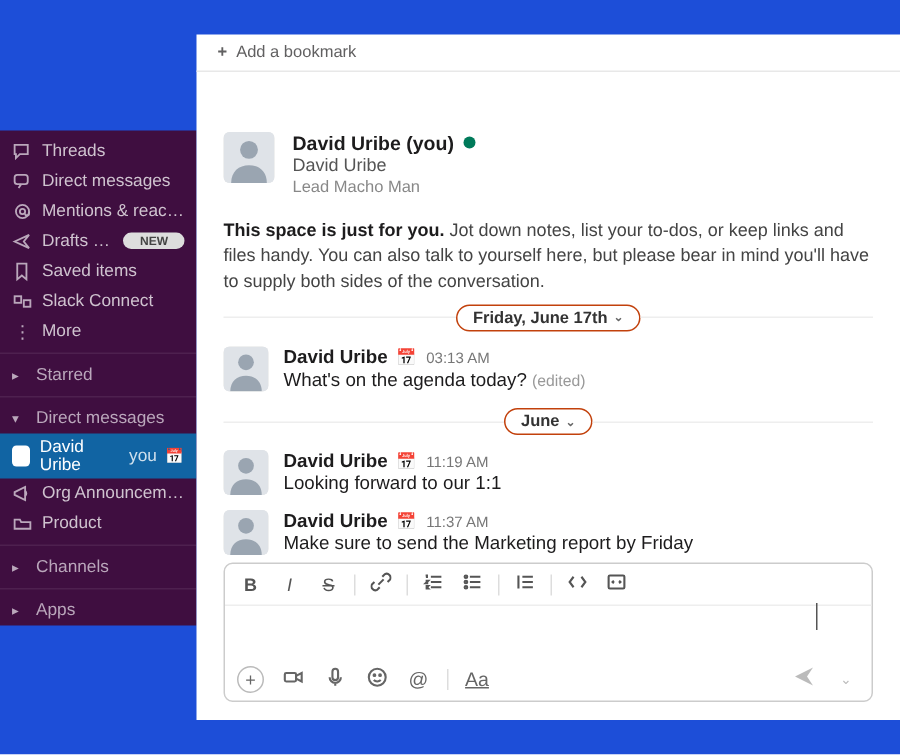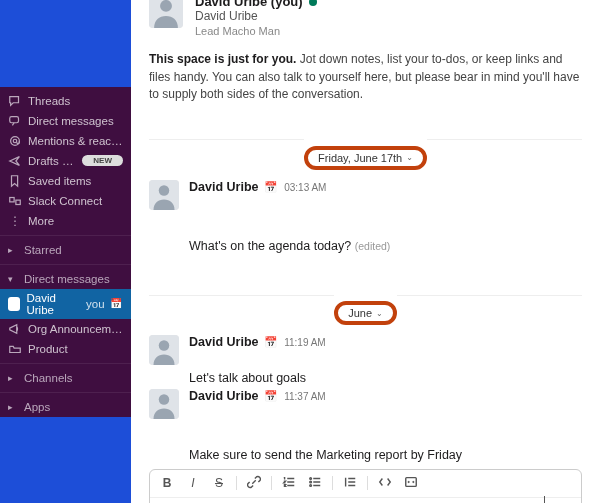--- a/index.html
+++ b/index.html
@@ -35,31 +35,31 @@
   .pname { font-weight:800; font-size:13px; display:flex; align-items:center; gap:6px; }
   .presence { width:8px; height:8px; background:#007a5a; border-radius:50%; display:inline-block; }
   .psub { font-size:12px; color:#555; }
   .ptitle { font-size:11px; color:#888; margin-top:2px;}
 
   .intro { font-size:12px; line-height:1.45; color:#444; margin: 6px 0 0; }
   .intro b { color:#1d1c1d; font-weight:700; }
 
   .date-divider { display:flex; align-items:center; margin: 6px 0; }
   .date-divider::before, .date-divider::after { content:""; flex:1; height:1px; background:#eee; }
-  .date-pill { border:4px solid #c2410c; border-radius:14px; padding:2px 10px; font-size:11px; font-weight:400; color:#333; display:flex; gap:4px; align-items:center; cursor:pointer; background:#fff;margin-top:36px; }
+  .date-pill { border:1px solid #c2410c; border-radius:14px; padding:2px 10px; font-size:11px; font-weight:700; color:#333; display:flex; gap:4px; align-items:center; cursor:pointer; background:#fff; }
   .chev { font-size:8px; color:#666; }
 
   .msg { display:flex; gap:10px; padding:4px 0; }
   .avatar-sm { width:30px; height:30px; border-radius:4px; background:#e6e6e6; flex-shrink:0; overflow:hidden; }
   .msg-body { flex:1; min-width:0; }
   .msg-head { display:flex; gap:6px; align-items:baseline; }
   .msg-name { font-weight:800; font-size:12.5px; }
   .cal-emoji { font-size:11px; }
   .msg-time { font-size:10px; color:#777; }
-  .msg-text { font-size:12.5px; line-height:1.4;margin-top:44px; }
+  .msg-text { font-size:12.5px; line-height:1.4; }
   .edited { color:#999; font-size:10.5px; }
   .cont { padding-left:40px; margin-top:2px; font-size:12.5px; }
 
   
   .composer-wrap { padding: 0 18px 12px; }
   .composer { border:1px solid #ccc; border-radius:6px; background:#fff; }
   .toolbar-row { display:flex; gap:8px; padding:5px 8px; border-bottom:1px solid #eee; align-items:center; }
   .tbtn { color:#555; font-size:12px; width:18px; text-align:center; cursor:pointer; }
   .tsep { width:1px; height:14px; background:#ddd; }
   .input-row { padding:8px 10px 18px; color:#aaa; font-size:12.5px; min-height:34px; position:relative; }
@@ -256,23 +256,23 @@
               <circle cx="20" cy="14" r="7" fill="#9aa5b1"></circle>
               <path d="M6 40c0-9 6-14 14-14s14 5 14 14" fill="#9aa5b1"></path>
             </svg>
         </div>
         <div class="msg-body">
           <div class="msg-head">
             <span class="msg-name">David Uribe</span>
             <span class="cal-emoji">📅</span>
             <span class="msg-time">11:19 AM</span>
           </div>
-        </div>
-      </div>
-      <div class="cont">Let's talk about goals</div>
+          <div class="msg-text">Looking forward to our 1:1</div>
+        </div>
+      </div>
 
       <div class="msg">
         <div class="avatar-sm">
           <svg viewBox="0 0 40 40">
               <rect width="40" height="40" fill="#dfe3e8"></rect>
               <circle cx="20" cy="14" r="7" fill="#9aa5b1"></circle>
               <path d="M6 40c0-9 6-14 14-14s14 5 14 14" fill="#9aa5b1"></path>
             </svg>
         </div>
         <div class="msg-body">

